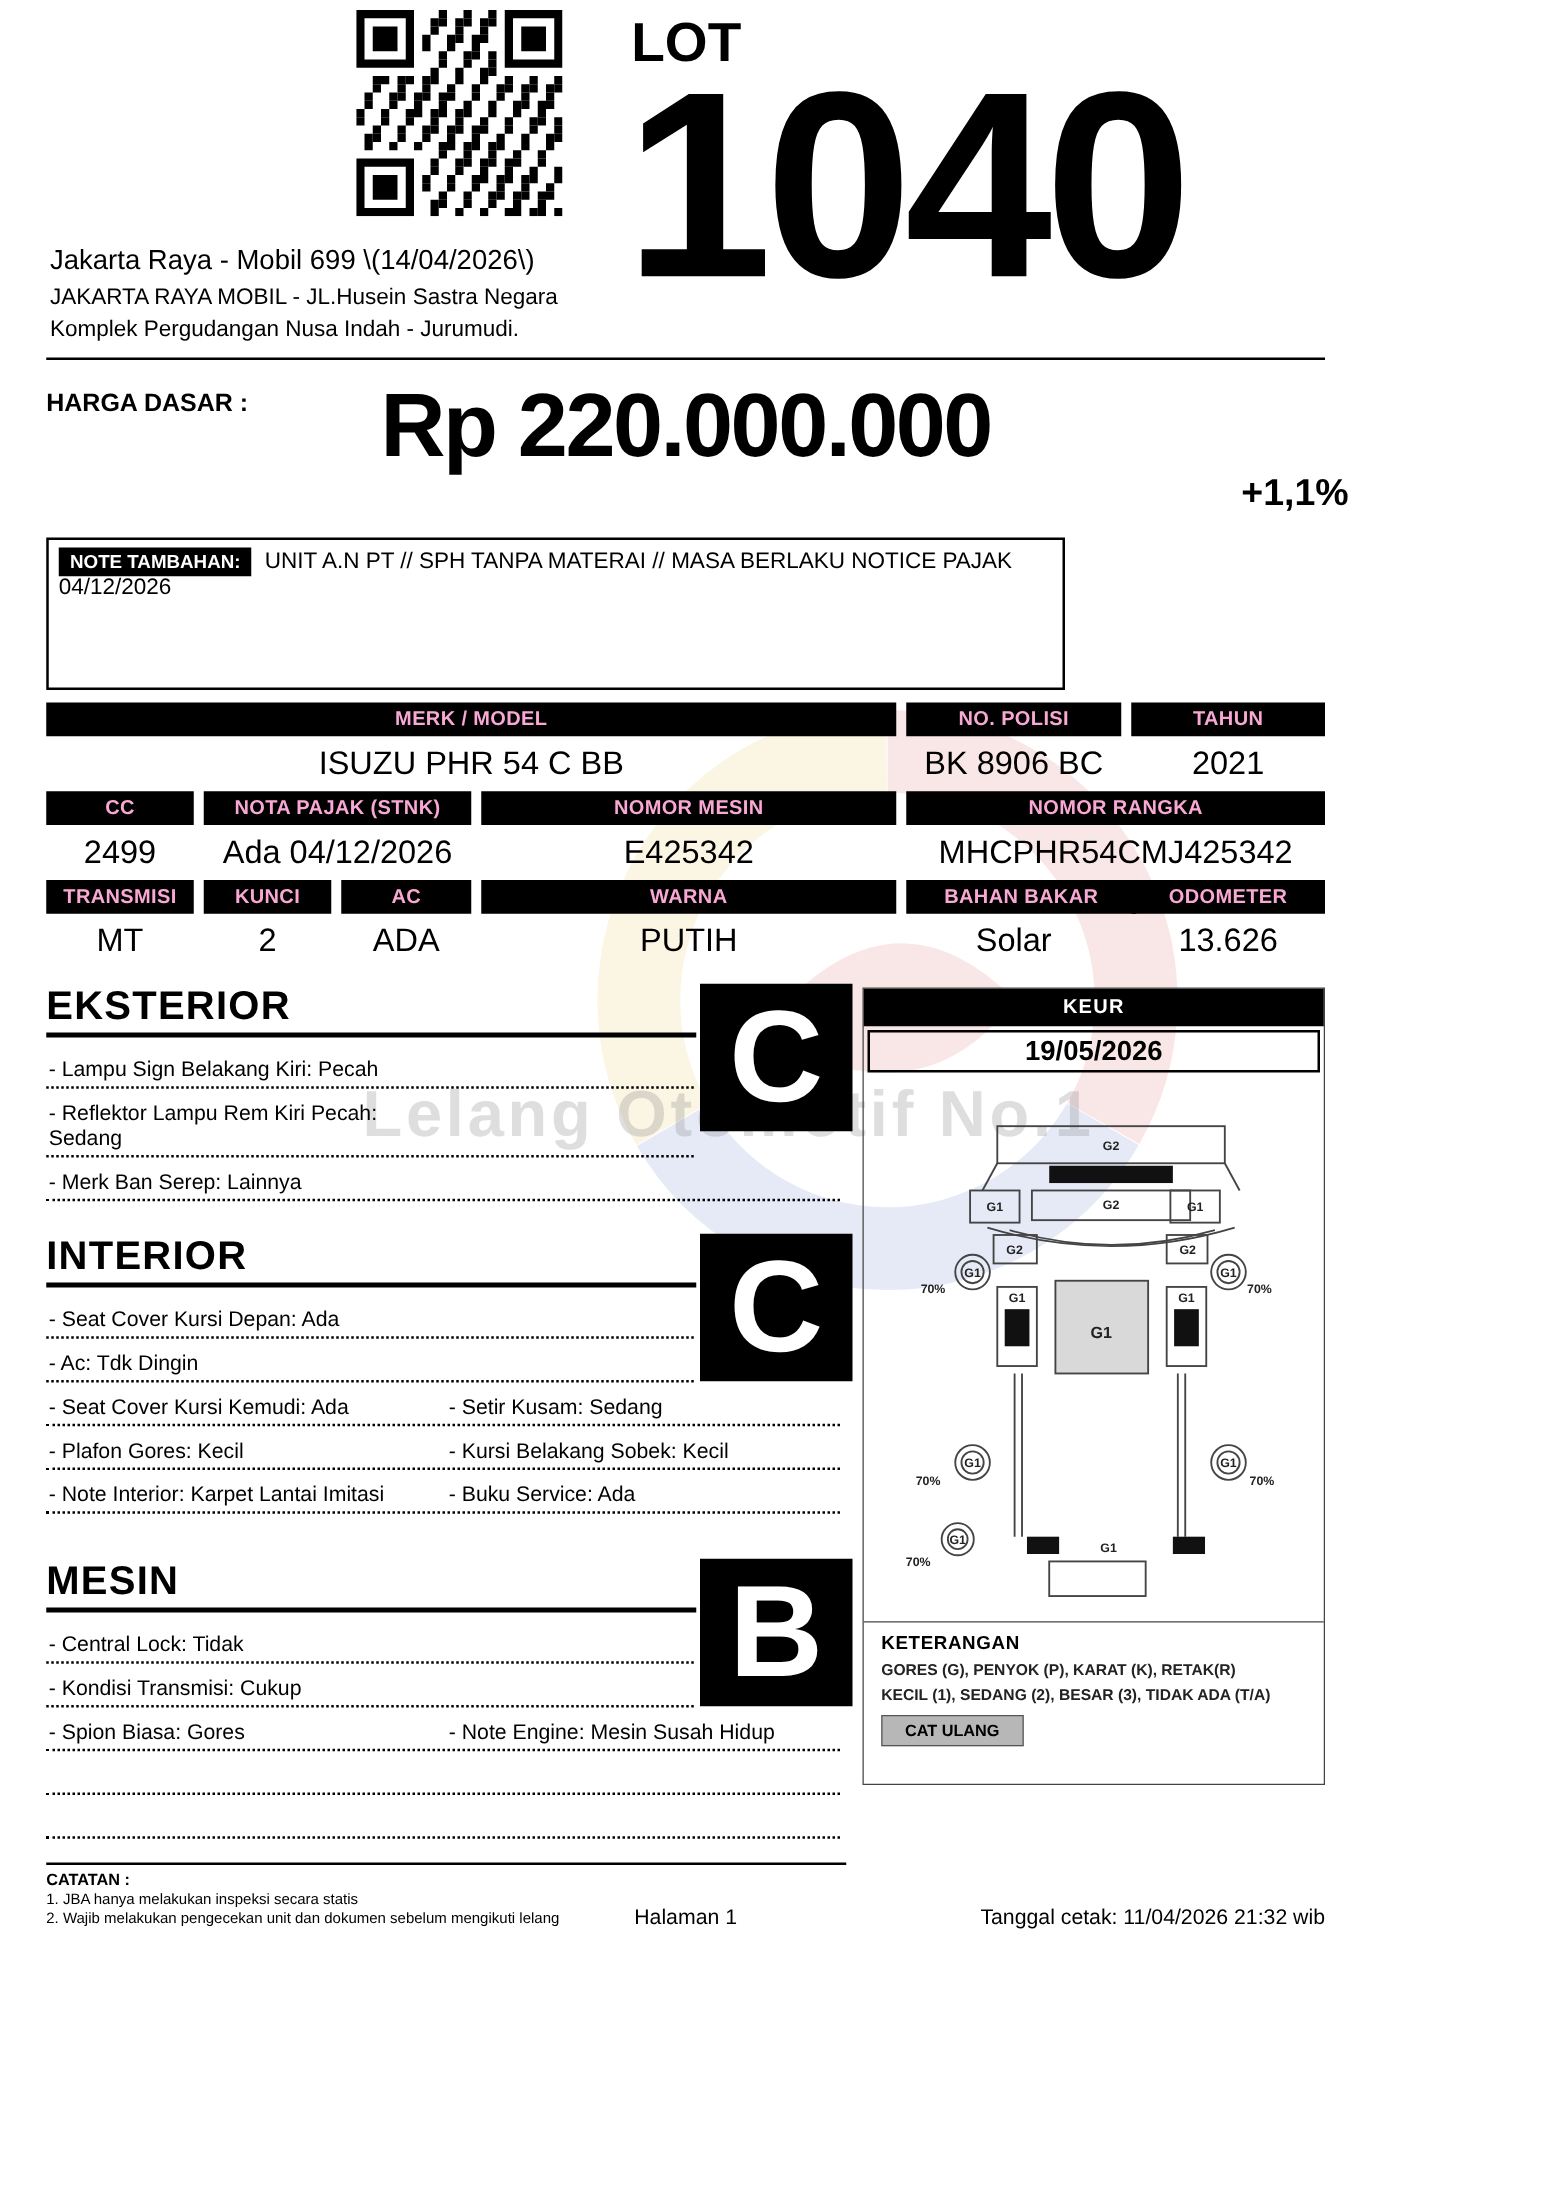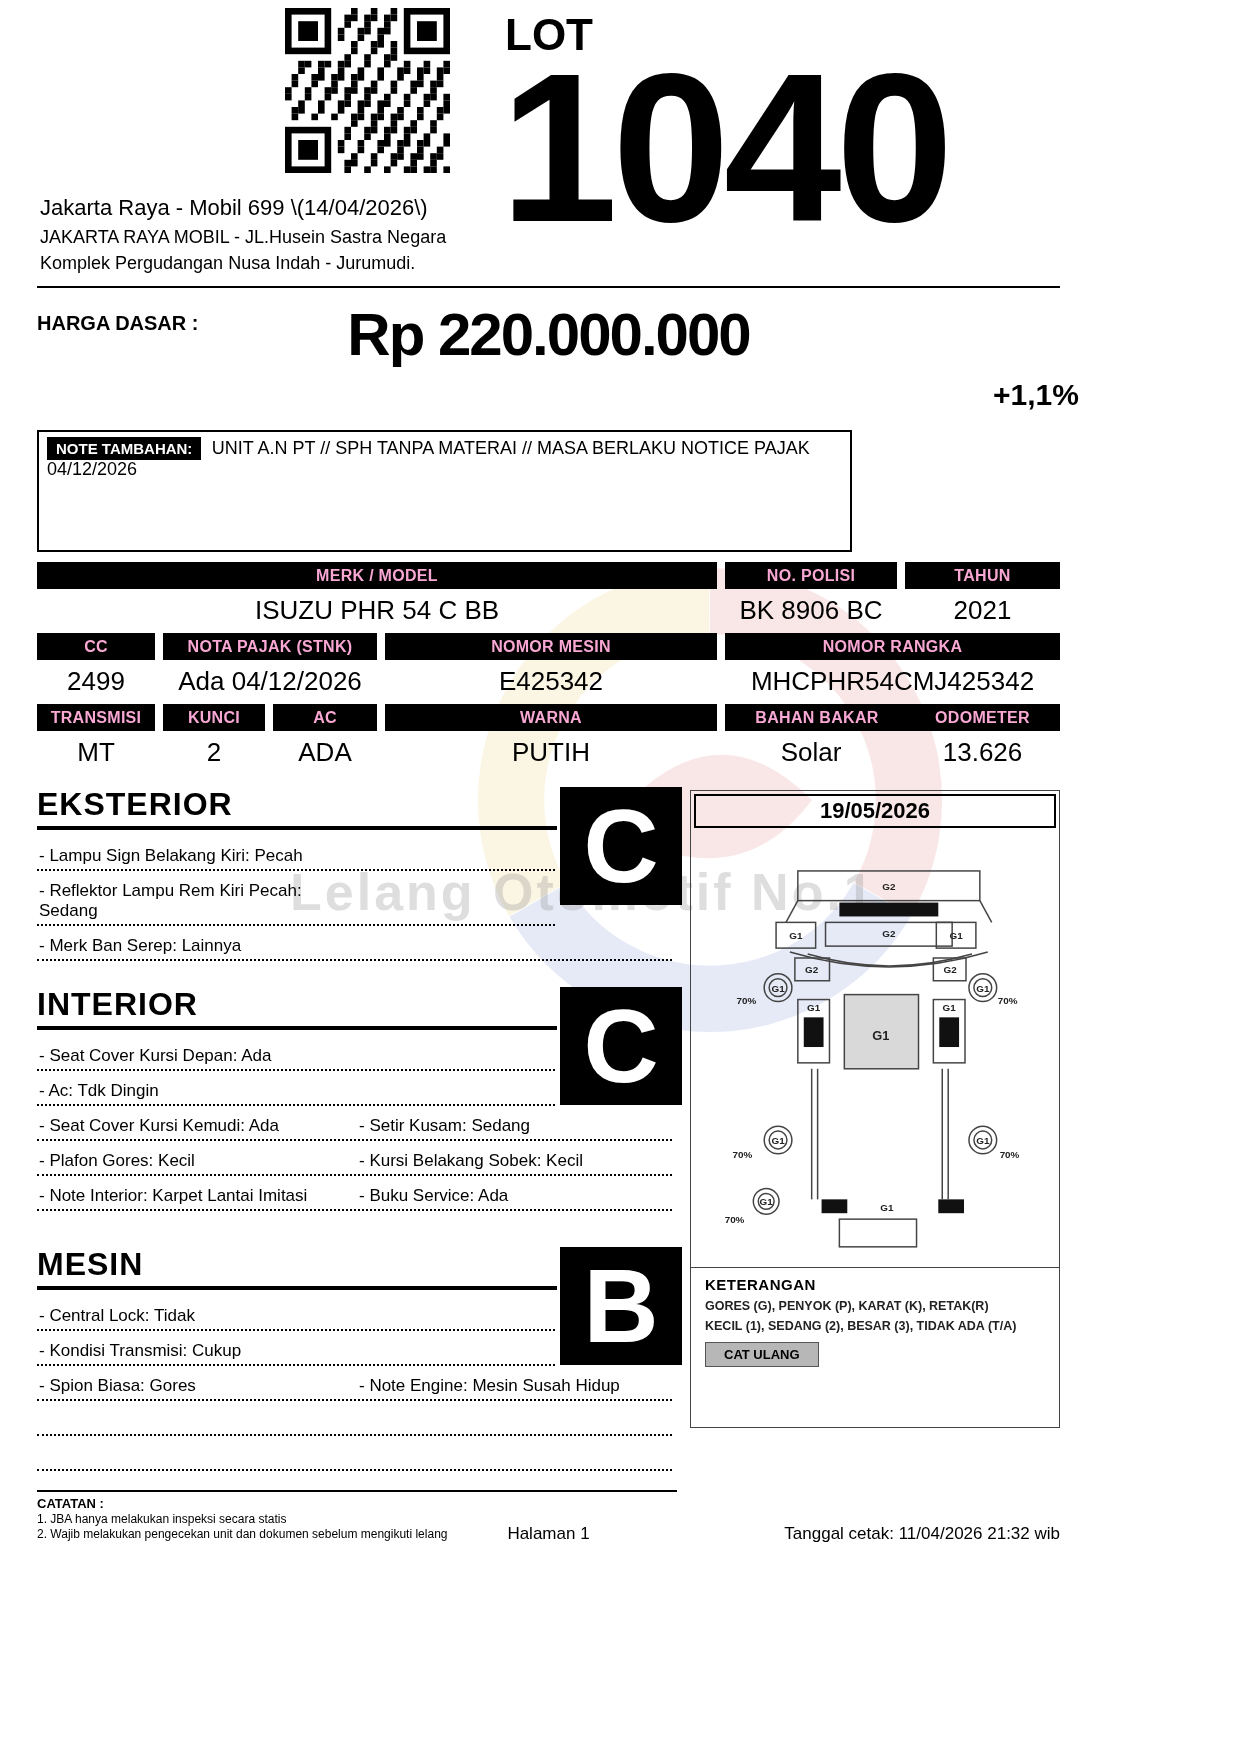--- a/index.html
+++ b/index.html
@@ -16,21 +16,21 @@
   .qr { position:absolute; left:285px; top:8px; width:165px; height:165px; }
   .lot-label { position:absolute; left:505px; top:10px; font-size:44px; font-weight:bold; }
   .lot-number { position:absolute; left:500px; top:42px; font-size:212px; font-weight:bold; line-height:1; letter-spacing:-6px; }
   .site-line { position:absolute; left:40px; top:195px; font-size:22px; }
   .addr1 { position:absolute; left:40px; top:227px; font-size:18px; }
   .addr2 { position:absolute; left:40px; top:253px; font-size:18px; }
   .top-rule { position:absolute; left:37px; top:286px; width:1023px; height:2px; background:#000; }
 
   
   .price-label { position:absolute; left:37px; top:312px; font-size:20px; font-weight:bold; }
-  .price-amount { position:absolute; left:37px; top:300px; width:1023px; text-align:center; font-size:60px; font-weight:bold; letter-spacing:-2px; }
+  .price-amount { position:absolute; left:37px; top:300px; width:1023px; text-align:center; font-size:72px; font-weight:bold; letter-spacing:-2px; }
   .price-change { position:absolute; left:993px; top:378px; font-size:30px; font-weight:bold; }
 
   
   .note-box { position:absolute; left:37px; top:430px; width:815px; height:122px; border:2px solid #000; padding:6px 8px; }
   .note-label { background:#000; color:#fff; font-weight:bold; font-size:15px; padding:3px 9px; }
   .note-text { font-size:18px; margin-left:6px; }
 
   
   .hdr { position:absolute; height:27px; background:#000; color:#f9a8d4; font-size:16px; font-weight:bold;
          display:flex; align-items:center; justify-content:center; letter-spacing:.3px; }
@@ -384,20 +384,21 @@
           <div class="insp-row">
             <span class="cell-left"></span>
           </div>
           <div class="insp-row">
             <span class="cell-left"></span>
           </div>
         </div>
     </div>
 
     <div class="keur-panel">
+      <div class="keur-bar">KEUR</div>
       <div class="keur-date">19/05/2026</div>
 
       <svg class="diagram" viewBox="0 0 370 440">
         <g fill="none" stroke="#444" stroke-width="1.5">
           <rect x="108" y="40" width="184" height="30"></rect>
           <rect x="150" y="72" width="100" height="14" fill="#111" stroke="none"></rect>
           <line x1="108" y1="70" x2="96" y2="92"></line>
           <line x1="292" y1="70" x2="304" y2="92"></line>
           <rect x="86" y="92" width="40" height="26"></rect>
           <rect x="136" y="92" width="128" height="24"></rect>

